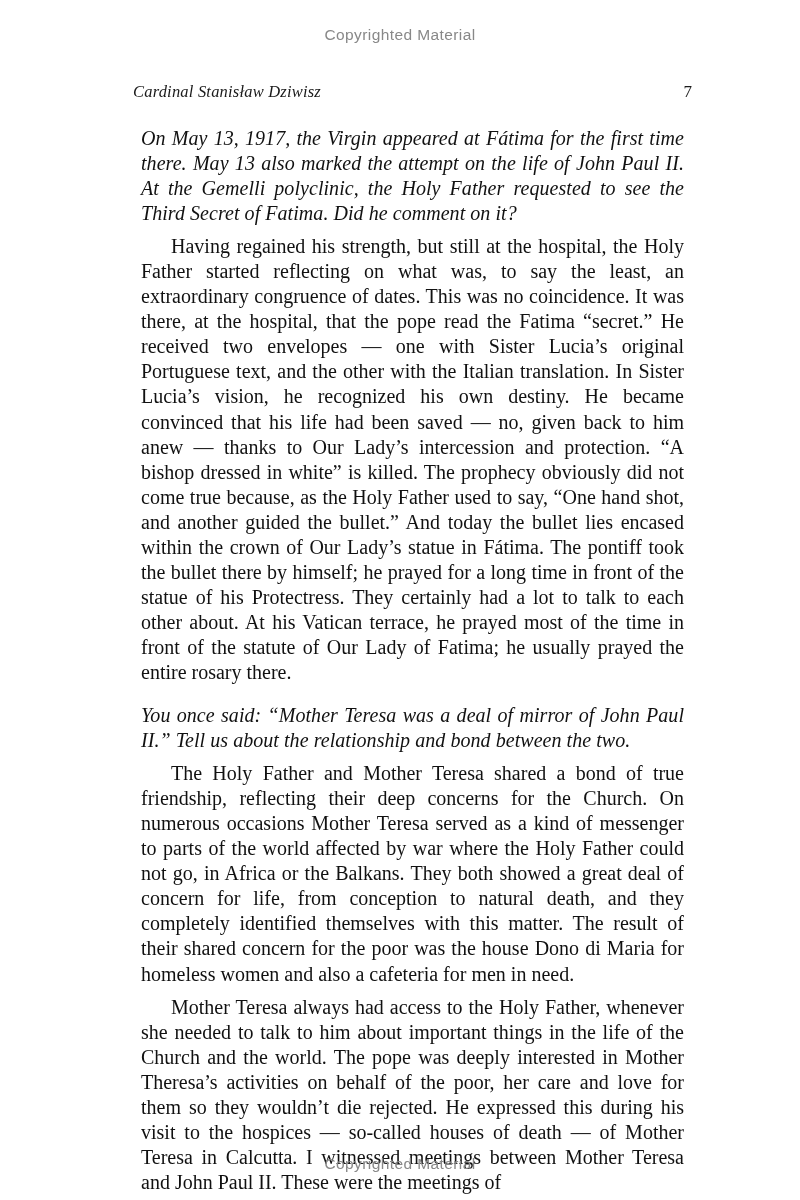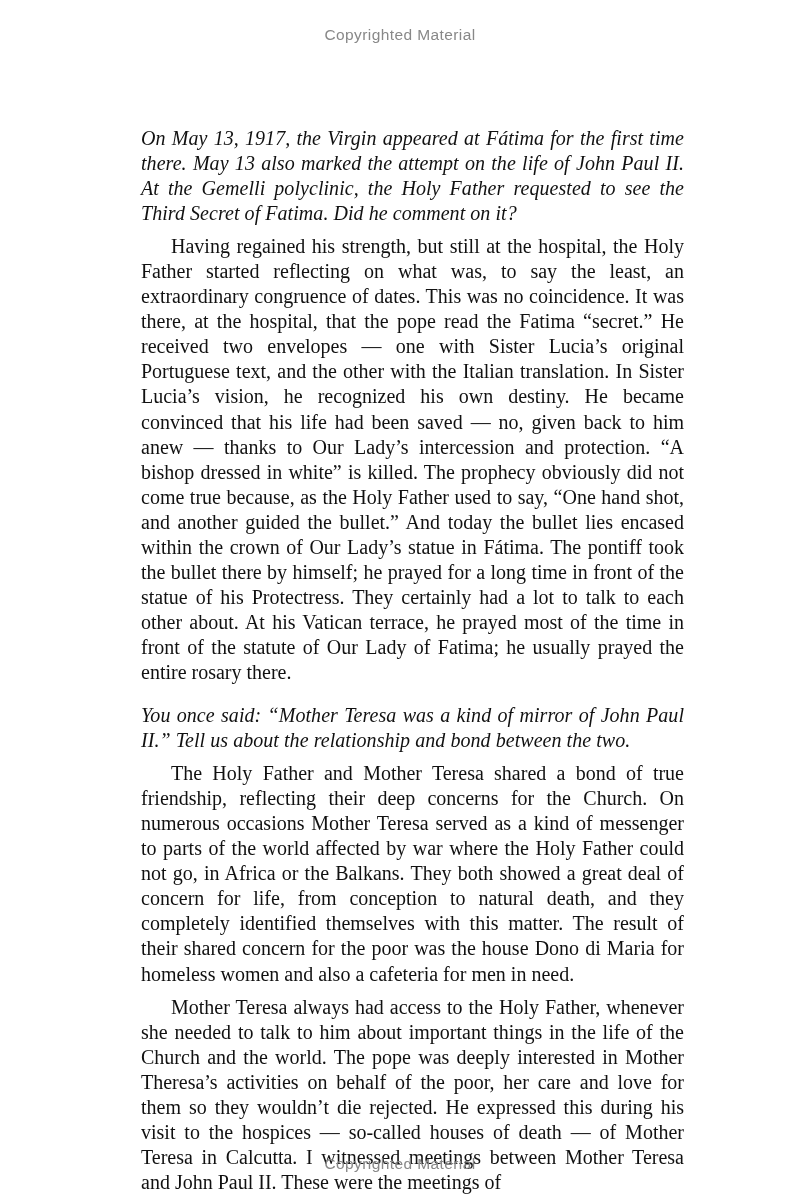--- a/index.html
+++ b/index.html
@@ -102,28 +102,32 @@
     text-align-last: left;
   }
 </style>
 </head>
 <body>
 
 <div class="page">
 
   <div class="watermark watermark-top">Copyrighted Material</div>
 
+  <div class="runninghead">
+    <span class="runninghead-title">Cardinal Stanisław Dziwisz</span>
+    <span class="runninghead-pageno">7</span>
+  </div>
 
   <div class="textblock">
 
     <p class="question lastline-nojustify">On May 13, 1917, the Virgin appeared at Fátima for the first time there. May 13 also marked the attempt on the life of John Paul II. At the Gemelli polyclinic, the Holy Father requested to see the Third Secret of Fatima. Did he comment on it?</p>
 
     <p class="body tight lastline-nojustify">Having regained his strength, but still at the hospital, the Holy Father started reflecting on what was, to say the least, an extraordinary congruence of dates. This was no coincidence. It was there, at the hospital, that the pope read the Fatima “secret.” He received two envelopes — one with Sister Lucia’s original Portuguese text, and the other with the Italian translation. In Sister Lucia’s vision, he recognized his own destiny. He became convinced that his life had been saved — no, given back to him anew — thanks to Our Lady’s intercession and protection. “A bishop dressed in white” is killed. The prophecy obviously did not come true because, as the Holy Father used to say, “One hand shot, and another guided the bullet.” And today the bullet lies encased within the crown of Our Lady’s statue in Fátima. The pontiff took the bullet there by himself; he prayed for a long time in front of the statue of his Protectress. They certainly had a lot to talk to each other about. At his Vatican terrace, he prayed most of the time in front of the statute of Our Lady of Fatima; he usually prayed the entire rosary there.</p>
 
-    <p class="question spaced-before lastline-nojustify">You once said: “Mother Teresa was a kind of mirror of John Paul II.” Tell us about the relationship and bond between the two.</p>
+    <p class="question spaced-before lastline-nojustify">You once said: “Mother Teresa was a deal of mirror of John Paul II.” Tell us about the relationship and bond between the two.</p>
 
     <p class="body tight lastline-nojustify">The Holy Father and Mother Teresa shared a bond of true friendship, reflecting their deep concerns for the Church. On numerous occasions Mother Teresa served as a kind of messenger to parts of the world affected by war where the Holy Father could not go, in Africa or the Balkans. They both showed a great deal of concern for life, from conception to natural death, and they completely identified themselves with this matter. The result of their shared concern for the poor was the house Dono di Maria for homeless women and also a cafeteria for men in need.</p>
 
     <p class="body tight">Mother Teresa always had access to the Holy Father, whenever she needed to talk to him about important things in the life of the Church and the world. The pope was deeply interested in Mother Theresa’s activities on behalf of the poor, her care and love for them so they wouldn’t die rejected. He expressed this during his visit to the hospices — so-called houses of death — of Mother Teresa in Calcutta. I witnessed meetings between Mother Teresa and John Paul II. These were the meetings of</p>
 
   </div>
 
   <div class="watermark watermark-bottom">Copyrighted Material</div>
 
 </div>

